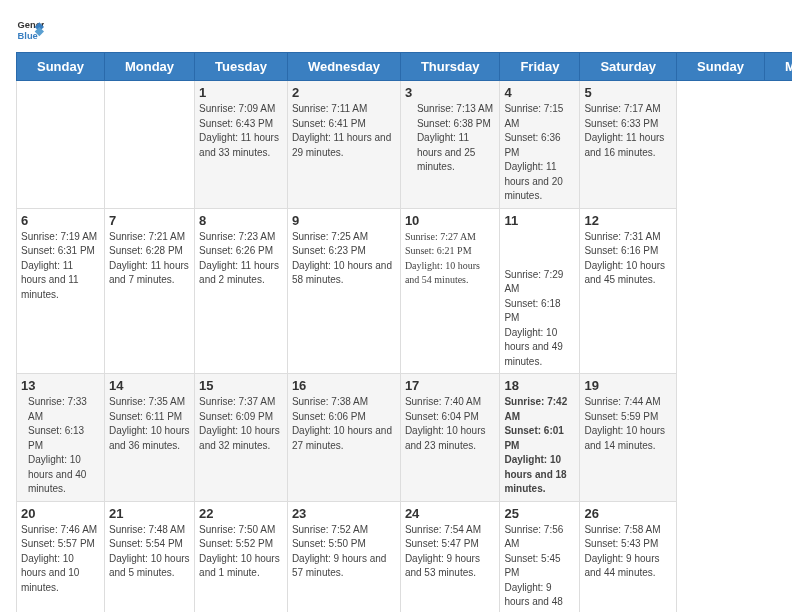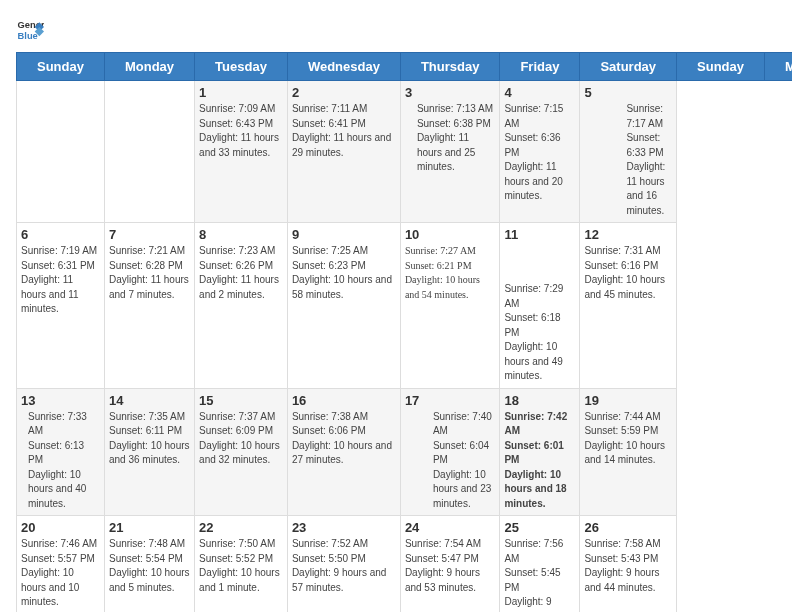--- a/index.html
+++ b/index.html
@@ -147,21 +147,21 @@
 Daylight: 11 hours and 25 minutes.</div>
         </td>
         <td>
           <span class="day-num">4</span>
           <div class="cell-text" style="white-space: pre-line;">Sunrise: 7:15 AM
 Sunset: 6:36 PM
 Daylight: 11 hours and 20 minutes.</div>
         </td>
         <td>
           <span class="day-num">5</span>
-          <div class="cell-text" style="white-space: pre-line; margin-left: 42px;">Sunrise: 7:17 AM
+          <div class="cell-text" style="white-space: pre-line;">Sunrise: 7:17 AM
 Sunset: 6:33 PM
 Daylight: 11 hours and 16 minutes.</div>
         </td>
       </tr>
       <tr>
         <td>
           <span class="day-num">6</span>
           <div class="cell-text" style="white-space: pre-line;">Sunrise: 7:19 AM
 Sunset: 6:31 PM
 Daylight: 11 hours and 11 minutes.</div>
@@ -223,21 +223,21 @@
 Daylight: 10 hours and 32 minutes.</div>
         </td>
         <td>
           <span class="day-num">16</span>
           <div class="cell-text" style="white-space: pre-line;">Sunrise: 7:38 AM
 Sunset: 6:06 PM
 Daylight: 10 hours and 27 minutes.</div>
         </td>
         <td>
           <span class="day-num">17</span>
-          <div class="cell-text" style="white-space: pre-line; margin-left: 28px;">Sunrise: 7:40 AM
+          <div class="cell-text" style="white-space: pre-line;">Sunrise: 7:40 AM
 Sunset: 6:04 PM
 Daylight: 10 hours and 23 minutes.</div>
         </td>
         <td>
           <span class="day-num">18</span>
           <div class="cell-text" style="white-space: pre-line; font-weight: bold;">Sunrise: 7:42 AM
 Sunset: 6:01 PM
 Daylight: 10 hours and 18 minutes.</div>
         </td>
         <td>

